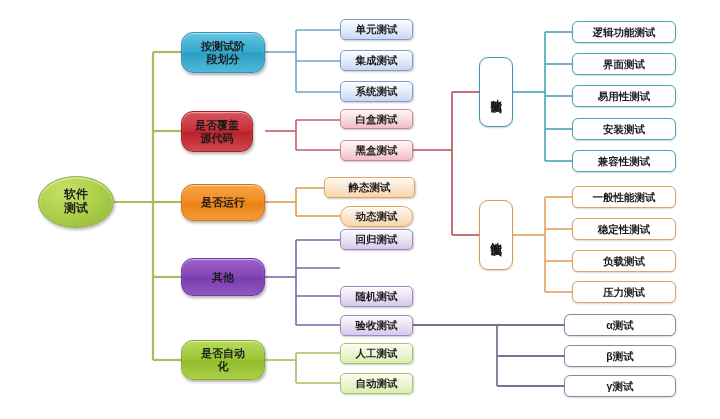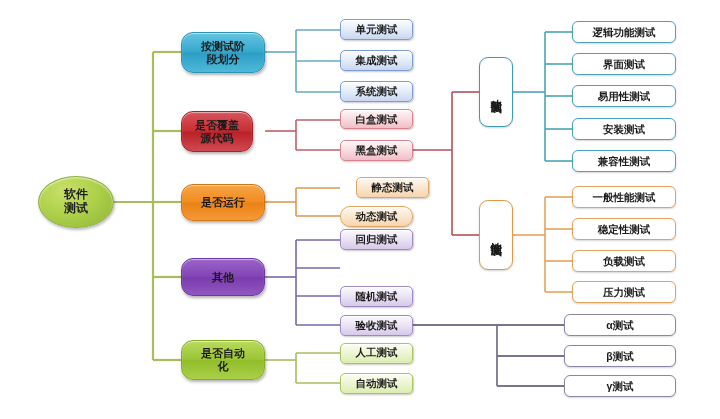--- a/index.html
+++ b/index.html
@@ -190,28 +190,28 @@
   <div class="node l1 green" style="left:181px;top:340px;width:84px;height:40px;">是否自动
 化</div>
 
   <div class="node l2 blue" style="left:340px;top:19px;width:73px;height:21px;">单元测试</div>
   <div class="node l2 blue" style="left:340px;top:50px;width:73px;height:21px;">集成测试</div>
   <div class="node l2 blue" style="left:340px;top:81px;width:73px;height:21px;">系统测试</div>
 
   <div class="node l2 pink" style="left:340px;top:109px;width:73px;height:20px;">白盒测试</div>
   <div class="node l2 pink" style="left:340px;top:140px;width:73px;height:21px;">黑盒测试</div>
 
-  <div class="node l2 peach" style="left:356px;top:177px;width:73px;height:21px;">静态测试</div>
+  <div class="node l2 peach" style="left:324px;top:177px;width:91px;height:21px;">静态测试</div>
   <div class="node l2 peach" style="left:340px;top:206px;width:73px;height:21px;border-radius:10px;">动态测试</div>
 
   <div class="node l2 lilac" style="left:340px;top:229px;width:73px;height:21px;">回归测试</div>
   <div class="node l2 lilac" style="left:340px;top:286px;width:73px;height:21px;">随机测试</div>
   <div class="node l2 lilac" style="left:340px;top:315px;width:73px;height:21px;">验收测试</div>
 
-  <div class="node l2 lime" style="left:340px;top:343px;width:73px;height:21px;font-family:Liberation Serif, serif;">人工测试</div>
+  <div class="node l2 lime" style="left:340px;top:343px;width:73px;height:21px;">人工测试</div>
   <div class="node l2 lime" style="left:340px;top:373px;width:73px;height:21px;">自动测试</div>
 
   <div class="node hub tealb" style="left:479px;top:57px;width:34px;height:70px;">功能测试</div>
 
   <div class="node hub orangeb" style="left:479px;top:200px;width:34px;height:70px;">性能测试</div>
 
   <div class="node l3 tealb" style="left:572px;top:21px;width:104px;height:22px;">逻辑功能测试</div>
   <div class="node l3 tealb" style="left:572px;top:53px;width:104px;height:22px;">界面测试</div>
   <div class="node l3 tealb" style="left:572px;top:85px;width:104px;height:22px;">易用性测试</div>
   <div class="node l3 tealb" style="left:572px;top:118px;width:104px;height:22px;">安装测试</div>

